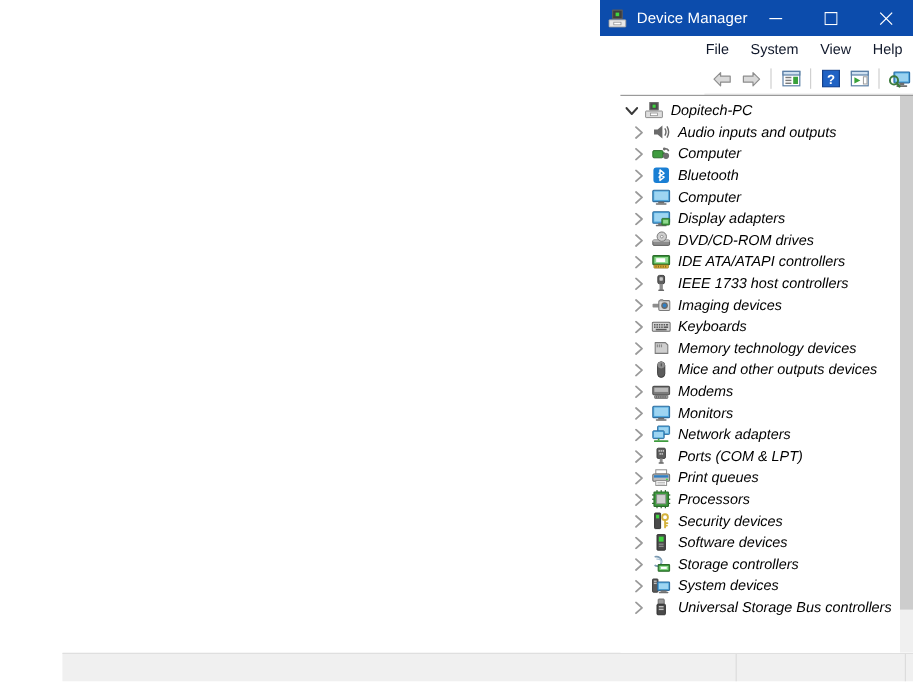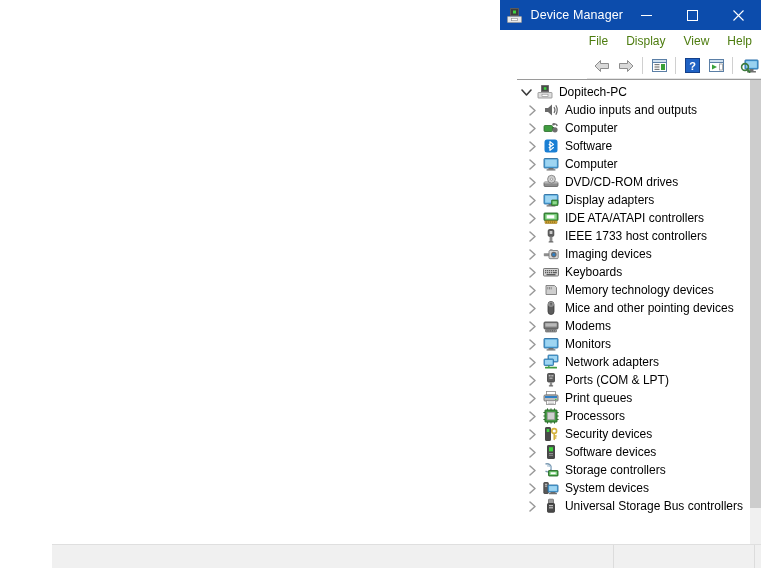--- a/index.html
+++ b/index.html
@@ -67,21 +67,21 @@
     height: 23px;
     background: #ffffff;
     display: flex;
     align-items: center;
     padding-left: 6px;
     flex: 0 0 auto;
     user-select: none;
   }
   .menu-item {
     font-size: 12px;
-    color: #4d7c0f;
+    color: #0f172a;
     padding: 3px 9px 4px 9px;
     cursor: default;
     white-space: nowrap;
   }
 
   
   .toolbar {
     height: 25px;
     background: #ffffff;
     display: flex;
@@ -147,21 +147,21 @@
     width: 16px;
     height: 16px;
     margin-left: 2px;
     margin-right: 6px;
     flex: 0 0 auto;
     display: flex;
     align-items: center;
     justify-content: center;
   }
   .node-icon svg { display: block; }
-  .node-label { line-height: 16px; }
+  .node-label { line-height: 16px; font-style: italic; }
 
   
   .vscroll {
     width: 17px;
     flex: 0 0 auto;
     background: #ffffff;
     position: relative;
     border-left: 1px solid #ffffff;
   }
   .vscroll-track {
@@ -236,21 +236,21 @@
       <div class="win-btn close">
         <svg width="11" height="11" viewBox="0 0 11 11">
           <path d="M0.5 0.5 L10.5 10.5 M10.5 0.5 L0.5 10.5" stroke="#ffffff" stroke-width="1.1" fill="none"></path>
         </svg>
       </div>
     </div>
   </div>
 
   <div class="menubar">
     <div class="menu-item">File</div>
-    <div class="menu-item">Display</div>
+    <div class="menu-item">System</div>
     <div class="menu-item">View</div>
     <div class="menu-item">Help</div>
   </div>
 
   <div class="toolbar">
 
     <div class="tb-btn">
       <span>
         <svg width="18" height="16" viewBox="0 0 18 16">
           <path d="M7.5 2.5 L2 8 L7.5 13.5 L7.5 10.5 L15.5 10.5 L15.5 5.5 L7.5 5.5 Z" fill="#d9d9d9" stroke="#8d8d8d" stroke-width="1" stroke-linejoin="round"></path>
@@ -377,71 +377,71 @@
             <svg width="9" height="11" viewBox="0 0 9 11">
               <path d="M2 1 L7 5.5 L2 10" fill="none" stroke="#9a9a9a" stroke-width="1.5" stroke-linecap="round" stroke-linejoin="round"></path>
             </svg>
           </span>
           <span class="node-icon">
             <svg width="16" height="16" viewBox="0 0 16 16">
               <rect x="1.5" y="1.5" width="13" height="13" rx="2.5" fill="#1a7fd4"></rect>
               <path d="M7 3.6 L10.4 6.4 L6.2 9.6 M6.2 6.4 L10.4 9.6 L7 12.4 L7 3.6" stroke="#ffffff" stroke-width="1.2" fill="none" stroke-linejoin="round" stroke-linecap="round"></path>
             </svg>
           </span>
-          <span class="node-label">Software</span>
+          <span class="node-label">Bluetooth</span>
         </div>
         <div class="tree-row child">
           <span class="chev">
             <svg width="9" height="11" viewBox="0 0 9 11">
               <path d="M2 1 L7 5.5 L2 10" fill="none" stroke="#9a9a9a" stroke-width="1.5" stroke-linecap="round" stroke-linejoin="round"></path>
             </svg>
           </span>
           <span class="node-icon">
             <svg width="16" height="16" viewBox="0 0 16 16">
               <rect x="1" y="2.5" width="14" height="9.5" rx="0.8" fill="#4ea7dd" stroke="#2f6d9e" stroke-width="0.9"></rect>
               <rect x="2.2" y="3.6" width="11.6" height="7" fill="#9ed5f2"></rect>
               <rect x="5.5" y="12" width="5" height="1.5" fill="#6f6f6f"></rect>
               <rect x="3.5" y="13.3" width="9" height="1.3" rx="0.5" fill="#6f6f6f"></rect>
             </svg>
           </span>
           <span class="node-label">Computer</span>
-        </div>
-        <div class="tree-row child">
-          <span class="chev">
-            <svg width="9" height="11" viewBox="0 0 9 11">
-              <path d="M2 1 L7 5.5 L2 10" fill="none" stroke="#9a9a9a" stroke-width="1.5" stroke-linecap="round" stroke-linejoin="round"></path>
-            </svg>
-          </span>
-          <span class="node-icon">
-            <svg width="16" height="16" viewBox="0 0 16 16">
-              <rect x="1" y="8" width="14" height="4.5" rx="1" fill="#8d8d8d" stroke="#5e5e5e" stroke-width="0.8"></rect>
-              <rect x="1" y="8" width="14" height="1.6" rx="1" fill="#b6b6b6"></rect>
-              <circle cx="8.5" cy="5.2" r="3.9" fill="#cfcfcf" stroke="#777777" stroke-width="0.8"></circle>
-              <circle cx="8.5" cy="5.2" r="1.1" fill="#ffffff" stroke="#777777" stroke-width="0.6"></circle>
-            </svg>
-          </span>
-          <span class="node-label">DVD/CD-ROM drives</span>
         </div>
         <div class="tree-row child">
           <span class="chev">
             <svg width="9" height="11" viewBox="0 0 9 11">
               <path d="M2 1 L7 5.5 L2 10" fill="none" stroke="#9a9a9a" stroke-width="1.5" stroke-linecap="round" stroke-linejoin="round"></path>
             </svg>
           </span>
           <span class="node-icon">
             <svg width="16" height="16" viewBox="0 0 16 16">
               <rect x="1" y="2.5" width="14" height="9.5" rx="0.8" fill="#4ea7dd" stroke="#2f6d9e" stroke-width="0.9"></rect>
               <rect x="2.2" y="3.6" width="11.6" height="7" fill="#9ed5f2"></rect>
               <rect x="5.5" y="12" width="5" height="1.5" fill="#6f6f6f"></rect>
               <rect x="3.5" y="13.3" width="9" height="1.3" rx="0.5" fill="#6f6f6f"></rect>
               <rect x="8.5" y="8" width="6.5" height="5.5" rx="0.6" fill="#3f9c3f" stroke="#2b6b2b" stroke-width="0.7"></rect>
               <rect x="9.6" y="9.2" width="4.2" height="3.1" fill="#8fd98f"></rect>
             </svg>
           </span>
           <span class="node-label">Display adapters</span>
+        </div>
+        <div class="tree-row child">
+          <span class="chev">
+            <svg width="9" height="11" viewBox="0 0 9 11">
+              <path d="M2 1 L7 5.5 L2 10" fill="none" stroke="#9a9a9a" stroke-width="1.5" stroke-linecap="round" stroke-linejoin="round"></path>
+            </svg>
+          </span>
+          <span class="node-icon">
+            <svg width="16" height="16" viewBox="0 0 16 16">
+              <rect x="1" y="8" width="14" height="4.5" rx="1" fill="#8d8d8d" stroke="#5e5e5e" stroke-width="0.8"></rect>
+              <rect x="1" y="8" width="14" height="1.6" rx="1" fill="#b6b6b6"></rect>
+              <circle cx="8.5" cy="5.2" r="3.9" fill="#cfcfcf" stroke="#777777" stroke-width="0.8"></circle>
+              <circle cx="8.5" cy="5.2" r="1.1" fill="#ffffff" stroke="#777777" stroke-width="0.6"></circle>
+            </svg>
+          </span>
+          <span class="node-label">DVD/CD-ROM drives</span>
         </div>
         <div class="tree-row child">
           <span class="chev">
             <svg width="9" height="11" viewBox="0 0 9 11">
               <path d="M2 1 L7 5.5 L2 10" fill="none" stroke="#9a9a9a" stroke-width="1.5" stroke-linecap="round" stroke-linejoin="round"></path>
             </svg>
           </span>
           <span class="node-icon">
             <svg width="16" height="16" viewBox="0 0 16 16">
               <rect x="1" y="3" width="14" height="7.5" rx="0.8" fill="#3f9c3f" stroke="#2b6b2b" stroke-width="0.9"></rect>
@@ -537,21 +537,21 @@
               <path d="M2 1 L7 5.5 L2 10" fill="none" stroke="#9a9a9a" stroke-width="1.5" stroke-linecap="round" stroke-linejoin="round"></path>
             </svg>
           </span>
           <span class="node-icon">
             <svg width="16" height="16" viewBox="0 0 16 16">
               <rect x="5" y="1.5" width="6" height="13" rx="3" fill="#5c5c5c" stroke="#3a3a3a" stroke-width="0.8"></rect>
               <rect x="5" y="1.5" width="6" height="5.5" rx="3" fill="#8e8e8e"></rect>
               <rect x="7.6" y="2.8" width="0.9" height="2.6" rx="0.4" fill="#4a4a4a"></rect>
             </svg>
           </span>
-          <span class="node-label">Mice and other pointing devices</span>
+          <span class="node-label">Mice and other outputs devices</span>
         </div>
         <div class="tree-row child">
           <span class="chev">
             <svg width="9" height="11" viewBox="0 0 9 11">
               <path d="M2 1 L7 5.5 L2 10" fill="none" stroke="#9a9a9a" stroke-width="1.5" stroke-linecap="round" stroke-linejoin="round"></path>
             </svg>
           </span>
           <span class="node-icon">
             <svg width="16" height="16" viewBox="0 0 16 16">
               <rect x="1" y="4" width="14" height="7" rx="1" fill="#7c7c7c" stroke="#4f4f4f" stroke-width="0.9"></rect>

